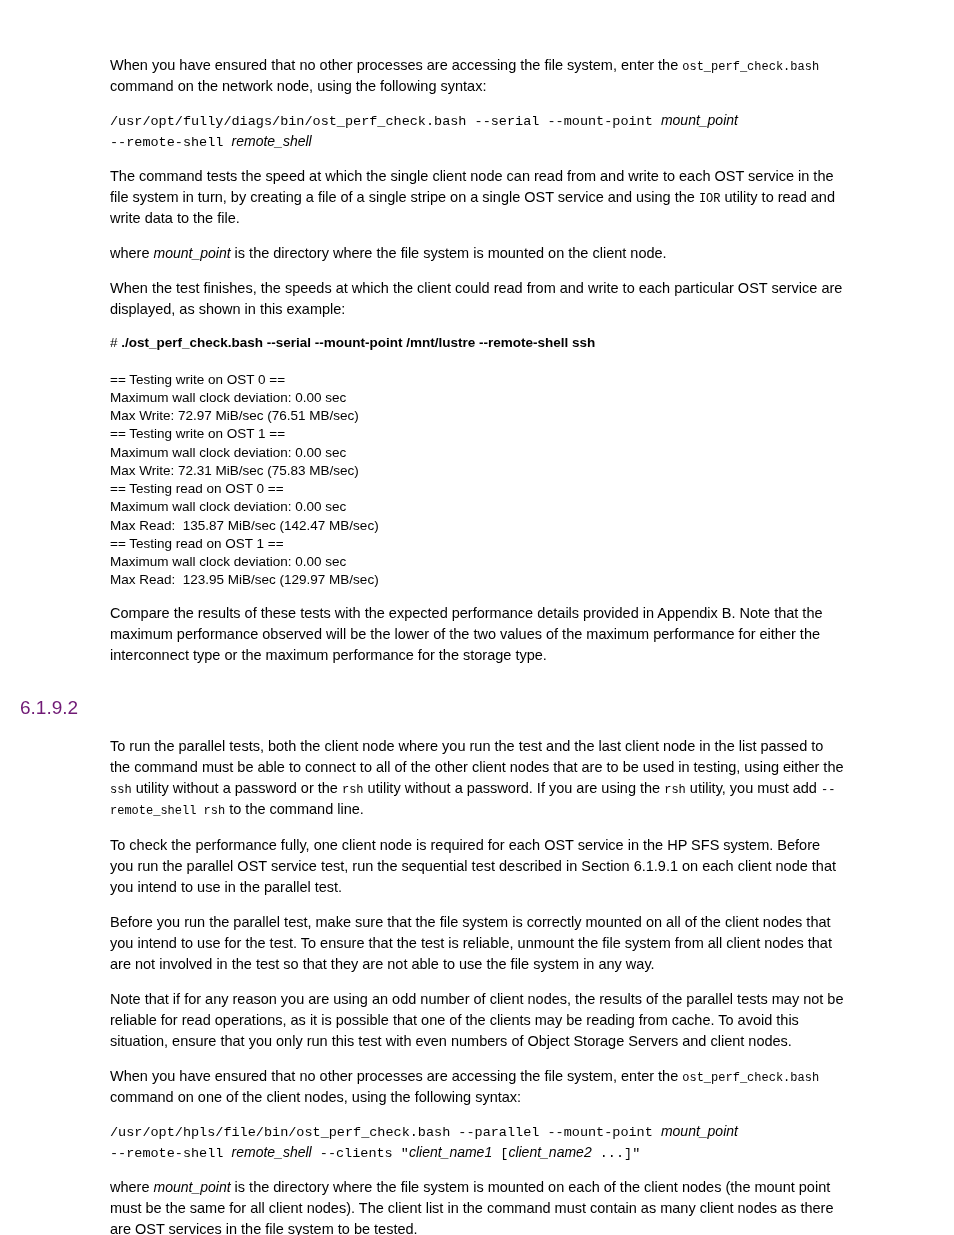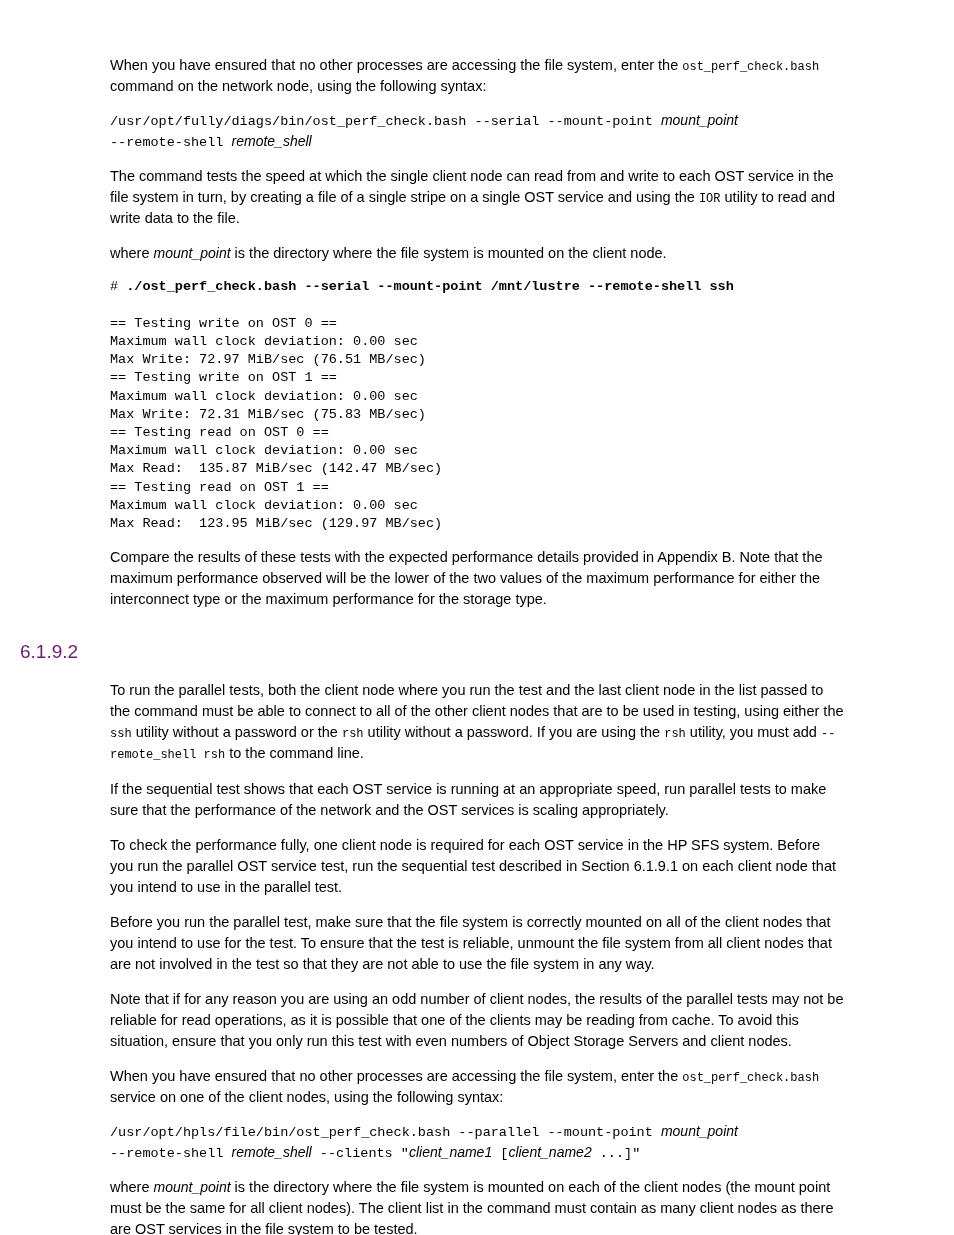--- a/index.html
+++ b/index.html
@@ -25,21 +25,21 @@
     font-size: 14px;
   }
   .code-block {
     font-family: "Courier New", Courier, monospace;
     font-size: 13.5px;
     white-space: pre-wrap;
     margin: 0 0 14px 0;
     line-height: 1.35;
   }
   .code-block-bold {
-    font-family: Liberation Mono, monospace;
+    font-family: Liberation Sans, sans-serif;
     font-size: 13.5px;
     white-space: pre-wrap;
     margin: 0 0 14px 0;
     line-height: 1.35;
   }
   .code-block-bold .bold {
     font-weight: bold;
   }
   .section-header {
     display: flex;
@@ -72,20 +72,21 @@
 --remote-shell </span><span class="mono-italic">remote_shell</span></div>
 
 <p>
   <span>The command tests the speed at which the single client node can read from and write to each OST service in the file system in turn, by creating a file of a single stripe on a single OST service and using the </span><span class="mono">IOR</span><span> utility to read and write data to the file.</span>
 </p>
 
 <p>
   <span>where </span><span class="mono-italic">mount_point</span><span> is the directory where the file system is mounted on the client node.</span>
 </p>
 
+<p>When the test finishes, the speeds at which the client could read from and write to each particular OST service are displayed, as shown in this example:</p>
 
 <div class="code-block-bold"><span># </span><span class="bold">./ost_perf_check.bash --serial --mount-point /mnt/lustre --remote-shell ssh</span>
 
 <span>== Testing write on OST 0 ==
 Maximum wall clock deviation: 0.00 sec
 Max Write: 72.97 MiB/sec (76.51 MB/sec)
 == Testing write on OST 1 ==
 Maximum wall clock deviation: 0.00 sec
 Max Write: 72.31 MiB/sec (75.83 MB/sec)
 == Testing read on OST 0 ==
@@ -98,30 +99,29 @@
 <p>Compare the results of these tests with the expected performance details provided in Appendix B. Note that the maximum performance observed will be the lower of the two values of the maximum performance for either the interconnect type or the maximum performance for the storage type.</p>
 
 <div class="section-header">
   <div class="section-num">6.1.9.2</div>
 </div>
 
 <p>
   <span>To run the parallel tests, both the client node where you run the test and the last client node in the list passed to the command must be able to connect to all of the other client nodes that are to be used in testing, using either the </span><span class="mono">ssh</span><span> utility without a password or the </span><span class="mono">rsh</span><span> utility without a password. If you are using the </span><span class="mono">rsh</span><span> utility, you must add </span><span class="mono">--remote_shell rsh</span><span> to the command line.</span>
 </p>
 
-<p>If the sequential test shows that each OST service is running at an appropriate speed, run parallel tests to make sure that the performance of the network and the OST services is scaling appropriately.</p>
 
 <p>To check the performance fully, one client node is required for each OST service in the HP SFS system. Before you run the parallel OST service test, run the sequential test described in Section 6.1.9.1 on each client node that you intend to use in the parallel test.</p>
 
 <p>Before you run the parallel test, make sure that the file system is correctly mounted on all of the client nodes that you intend to use for the test. To ensure that the test is reliable, unmount the file system from all client nodes that are not involved in the test so that they are not able to use the file system in any way.</p>
 
 <p>Note that if for any reason you are using an odd number of client nodes, the results of the parallel tests may not be reliable for read operations, as it is possible that one of the clients may be reading from cache. To avoid this situation, ensure that you only run this test with even numbers of Object Storage Servers and client nodes.</p>
 
 <p>
-  <span>When you have ensured that no other processes are accessing the file system, enter the </span><span class="mono">ost_perf_check.bash</span><span> service on one of the client nodes, using the following syntax:</span>
+  <span>When you have ensured that no other processes are accessing the file system, enter the </span><span class="mono">ost_perf_check.bash</span><span> command on one of the client nodes, using the following syntax:</span>
 </p>
 
 <div class="code-block"><span>/usr/opt/hpls/file/bin/ost_perf_check.bash --parallel --mount-point </span><span class="mono-italic">mount_point</span><span>
 --remote-shell </span><span class="mono-italic">remote_shell</span><span> --clients "</span><span class="mono-italic">client_name1</span><span> [</span><span class="mono-italic">client_name2</span><span> ...]"</span></div>
 
 <p>
   <span>where </span><span class="mono-italic">mount_point</span><span> is the directory where the file system is mounted on each of the client nodes (the mount point must be the same for all client nodes). The client list in the command must contain as many client nodes as there are OST services in the file system to be tested.</span>
 </p>
 
 </div>

